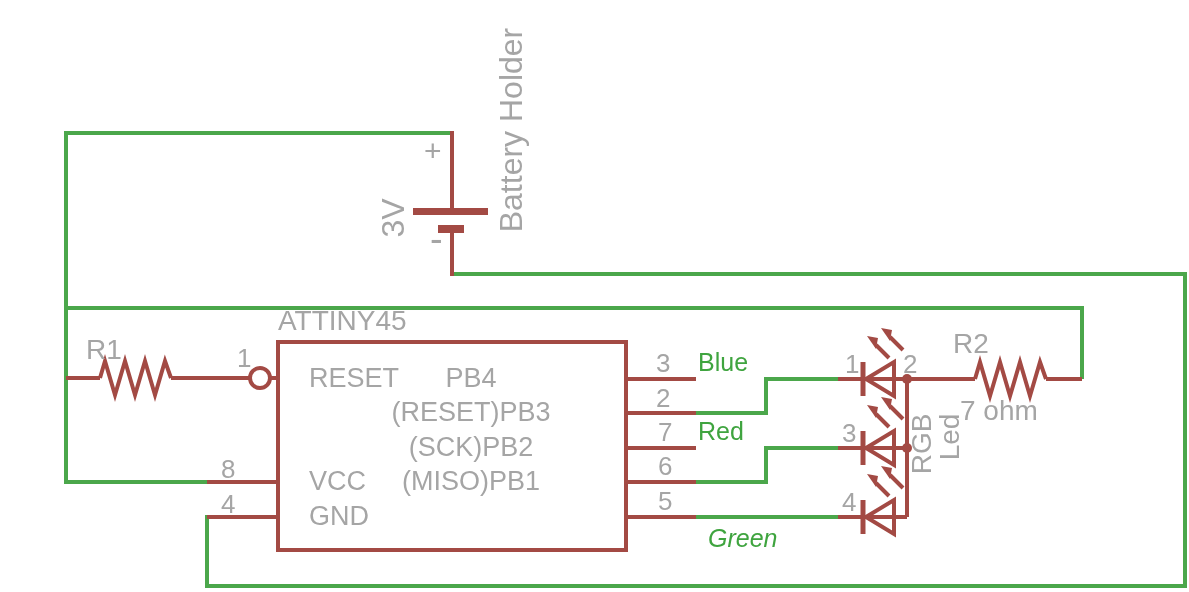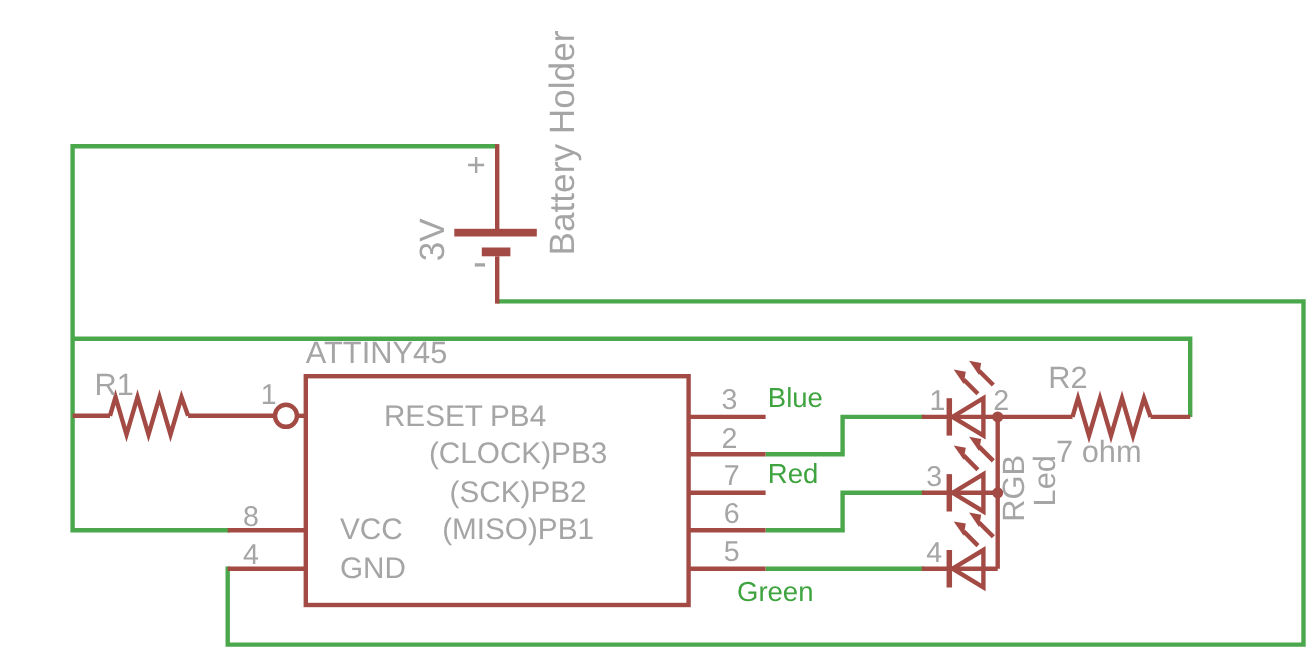--- a/index.html
+++ b/index.html
@@ -86,25 +86,25 @@
       <line x1="1046" y1="379" x2="1082" y2="379"></line>
     </g>
   </svg>
 
   <div class="vlbl f32" style="left:511px;top:130px;">Battery Holder</div>
   <div class="vlbl f32" style="left:393px;top:218px;">3V</div>
   <div class="lbl plus" style="left:424px;top:136px;">+</div>
   <div class="lbl minus" style="left:430px;top:220px;">-</div>
 
   <div class="lbl f28" style="left:278px;top:307px;">ATTINY45</div>
-  <div class="lbl f27" style="left:309px;top:365px;margin-left:40px;">RESET</div>
+  <div class="lbl f27" style="left:309px;top:365px;">RESET</div>
   <div class="lbl f27" style="left:309px;top:468px;">VCC</div>
   <div class="lbl f27" style="left:309px;top:503px;">GND</div>
   <div class="lbl f27 rpin" style="top:365px;">PB4</div>
-  <div class="lbl f27 rpin" style="top:399px;">(CLOCK)PB3</div>
+  <div class="lbl f27 rpin" style="top:399px;">(RESET)PB3</div>
   <div class="lbl f27 rpin" style="top:434px;">(SCK)PB2</div>
   <div class="lbl f27 rpin" style="top:468px;">(MISO)PB1</div>
 
   <div class="lbl f26" style="left:237px;top:345px;">1</div>
   <div class="lbl f26" style="left:221px;top:456px;">8</div>
   <div class="lbl f26" style="left:221px;top:491px;">4</div>
   <div class="lbl f26" style="left:656px;top:350px;">3</div>
   <div class="lbl f26" style="left:656px;top:385px;">2</div>
   <div class="lbl f26" style="left:658px;top:419px;">7</div>
   <div class="lbl f26" style="left:658px;top:453px;">6</div>
@@ -116,15 +116,15 @@
 
   <div class="vlbl f28" style="left:922px;top:444px;">RGB</div>
   <div class="vlbl f28" style="left:950px;top:437px;">Led</div>
   <div class="lbl f26" style="left:845px;top:351px;">1</div>
   <div class="lbl f26" style="left:903px;top:351px;">2</div>
   <div class="lbl f26" style="left:842px;top:420px;">3</div>
   <div class="lbl f26" style="left:842px;top:489px;">4</div>
 
   <div class="lbl net f31" style="left:698px;top:350px;">Blue</div>
   <div class="lbl net f31" style="left:698px;top:419px;">Red</div>
-  <div class="lbl net f31" style="left:670px;top:526px;">Green</div>
+  <div class="lbl net f31" style="left:708px;top:526px;font-style:italic;">Green</div>
 
 </div>
 
 </body></html>

